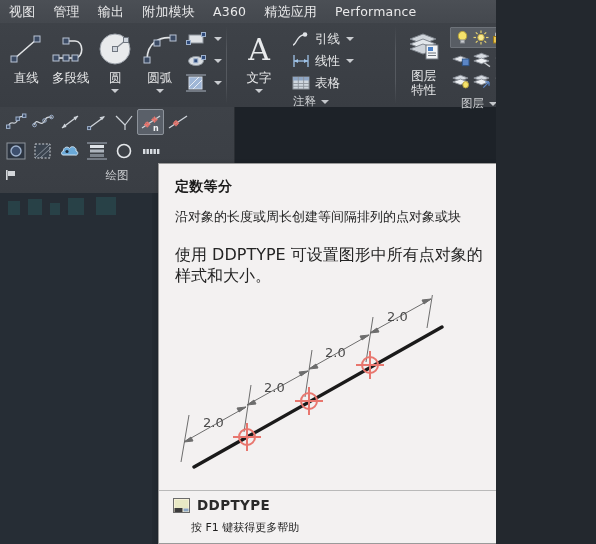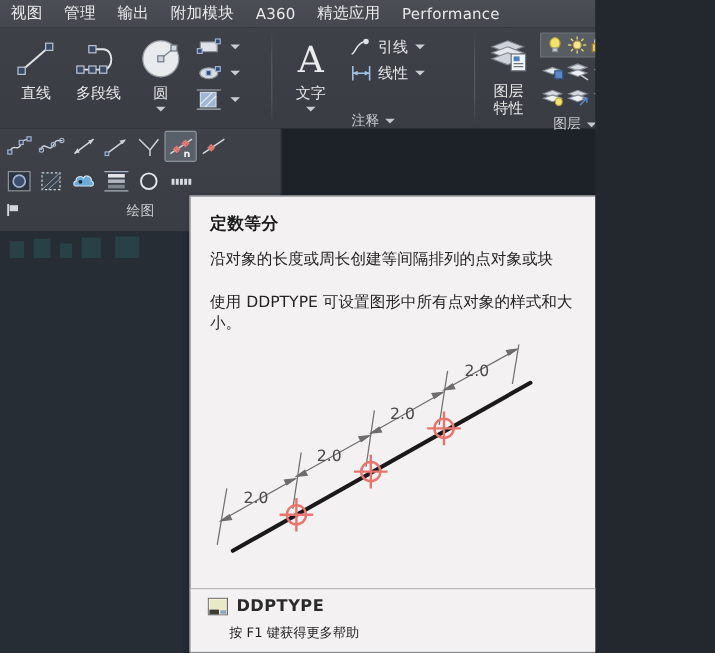--- a/index.html
+++ b/index.html
@@ -125,21 +125,21 @@
     box-shadow:2px 2px 5px rgba(0,0,0,.45);
     box-sizing:border-box;display:flex;flex-direction:column;
   }
   .tip-title{
     color:#1b1b1b;font-size:14px;font-weight:bold;margin:14px 0 0 16px;letter-spacing:.3px;
   }
   .tip-desc{
     color:#242424;font-size:13px;margin:12px 16px 0 16px;line-height:1.35;
   }
   .tip-desc2{
-    color:#242424;font-size:13px;margin:18px 16px 0 16px;line-height:1.35;
+    color:#242424;font-size:16px;margin:18px 16px 0 16px;line-height:1.35;
   }
   .tip-art{flex:1;position:relative;}
   .tip-foot{
     border-top:1px solid #b9b9b9;padding:6px 0 8px 0;background:#f3f1f1;
   }
   .tip-cmd{display:flex;align-items:center;margin-left:14px;}
   .tip-cmd .nm{color:#2a2a2a;font-size:13.5px;font-weight:bold;margin-left:7px;letter-spacing:.4px;}
   .tip-help{color:#1f1f1f;font-size:11px;margin:7px 0 0 32px;}
 
   .nosel{user-select:none;}
@@ -199,20 +199,32 @@
               <circle cx="20" cy="18" r="15" fill="#e8eaec" stroke="#9aa0a8" stroke-width="1"></circle>
               <line x1="20" y1="18" x2="31" y2="9" stroke="#7b828b" stroke-width="1.1"></line>
               <rect x="17.5" y="15.5" width="5" height="5" fill="#cfd5dd" stroke="#6f7680"></rect>
               <rect x="28.5" y="6.5" width="5" height="5" fill="#cfd5dd" stroke="#6f7680"></rect>
             </svg>
           </div>
           <div class="lbl">圆</div>
           <div class="caret"></div>
         </div>
 
+        <div class="bigbtn">
+          <div class="glyph">
+            <svg width="40" height="34" viewBox="0 0 40 34">
+              <path d="M7 28 C7 10 21 4 33 6" fill="none" stroke="#e2e4e6" stroke-width="1.6"></path>
+              <rect x="4" y="25" width="6" height="6" fill="#3b4a63" stroke="#b9c3d4"></rect>
+              <rect x="30" y="3" width="6" height="6" fill="#3b4a63" stroke="#b9c3d4"></rect>
+              <rect x="14" y="8" width="6" height="6" fill="#3b4a63" stroke="#b9c3d4"></rect>
+            </svg>
+          </div>
+          <div class="lbl">圆弧</div>
+          <div class="caret"></div>
+        </div>
 
         <div class="smallcol" style="margin-left:2px;">
           <div class="smallrow">
             <div class="glyph">
               <svg width="22" height="18" viewBox="0 0 22 18">
                 <rect x="4" y="5" width="14" height="8" fill="#dfe2e6" stroke="#8d949c"></rect>
                 <rect x="1.5" y="10.5" width="4" height="4" fill="#2f4a7a" stroke="#9fb2cd"></rect>
                 <rect x="16.5" y="2.5" width="4" height="4" fill="#2f4a7a" stroke="#9fb2cd"></rect>
               </svg>
             </div>
@@ -278,20 +290,33 @@
               <svg width="22" height="18" viewBox="0 0 22 18">
                 <line x1="4" y1="3" x2="4" y2="15" stroke="#9fc3e8" stroke-width="1.3"></line>
                 <line x1="18" y1="3" x2="18" y2="15" stroke="#9fc3e8" stroke-width="1.3"></line>
                 <line x1="4" y1="9" x2="18" y2="9" stroke="#9fc3e8" stroke-width="1.3"></line>
                 <path d="M4 9 L8 7 L8 11 Z" fill="#9fc3e8"></path>
                 <path d="M18 9 L14 7 L14 11 Z" fill="#9fc3e8"></path>
               </svg>
             </div>
             <div class="lbl">线性</div>
             <div class="caret"></div>
+          </div>
+          <div class="smallrow">
+            <div class="glyph">
+              <svg width="22" height="18" viewBox="0 0 22 18">
+                <rect x="3" y="3" width="16" height="12" fill="#cfd6de" stroke="#8d949c"></rect>
+                <rect x="3" y="3" width="16" height="3.5" fill="#8fa6c4"></rect>
+                <line x1="8.3" y1="3" x2="8.3" y2="15" stroke="#8d949c" stroke-width=".9"></line>
+                <line x1="13.6" y1="3" x2="13.6" y2="15" stroke="#8d949c" stroke-width=".9"></line>
+                <line x1="3" y1="9.5" x2="19" y2="9.5" stroke="#8d949c" stroke-width=".9"></line>
+                <line x1="3" y1="12.3" x2="19" y2="12.3" stroke="#8d949c" stroke-width=".9"></line>
+              </svg>
+            </div>
+            <div class="lbl">表格</div>
           </div>
         </div>
 
       </div>
       <div class="panel-foot">
         <span>注释</span>
         <span class="caret"></span>
       </div>
     </div>
 

